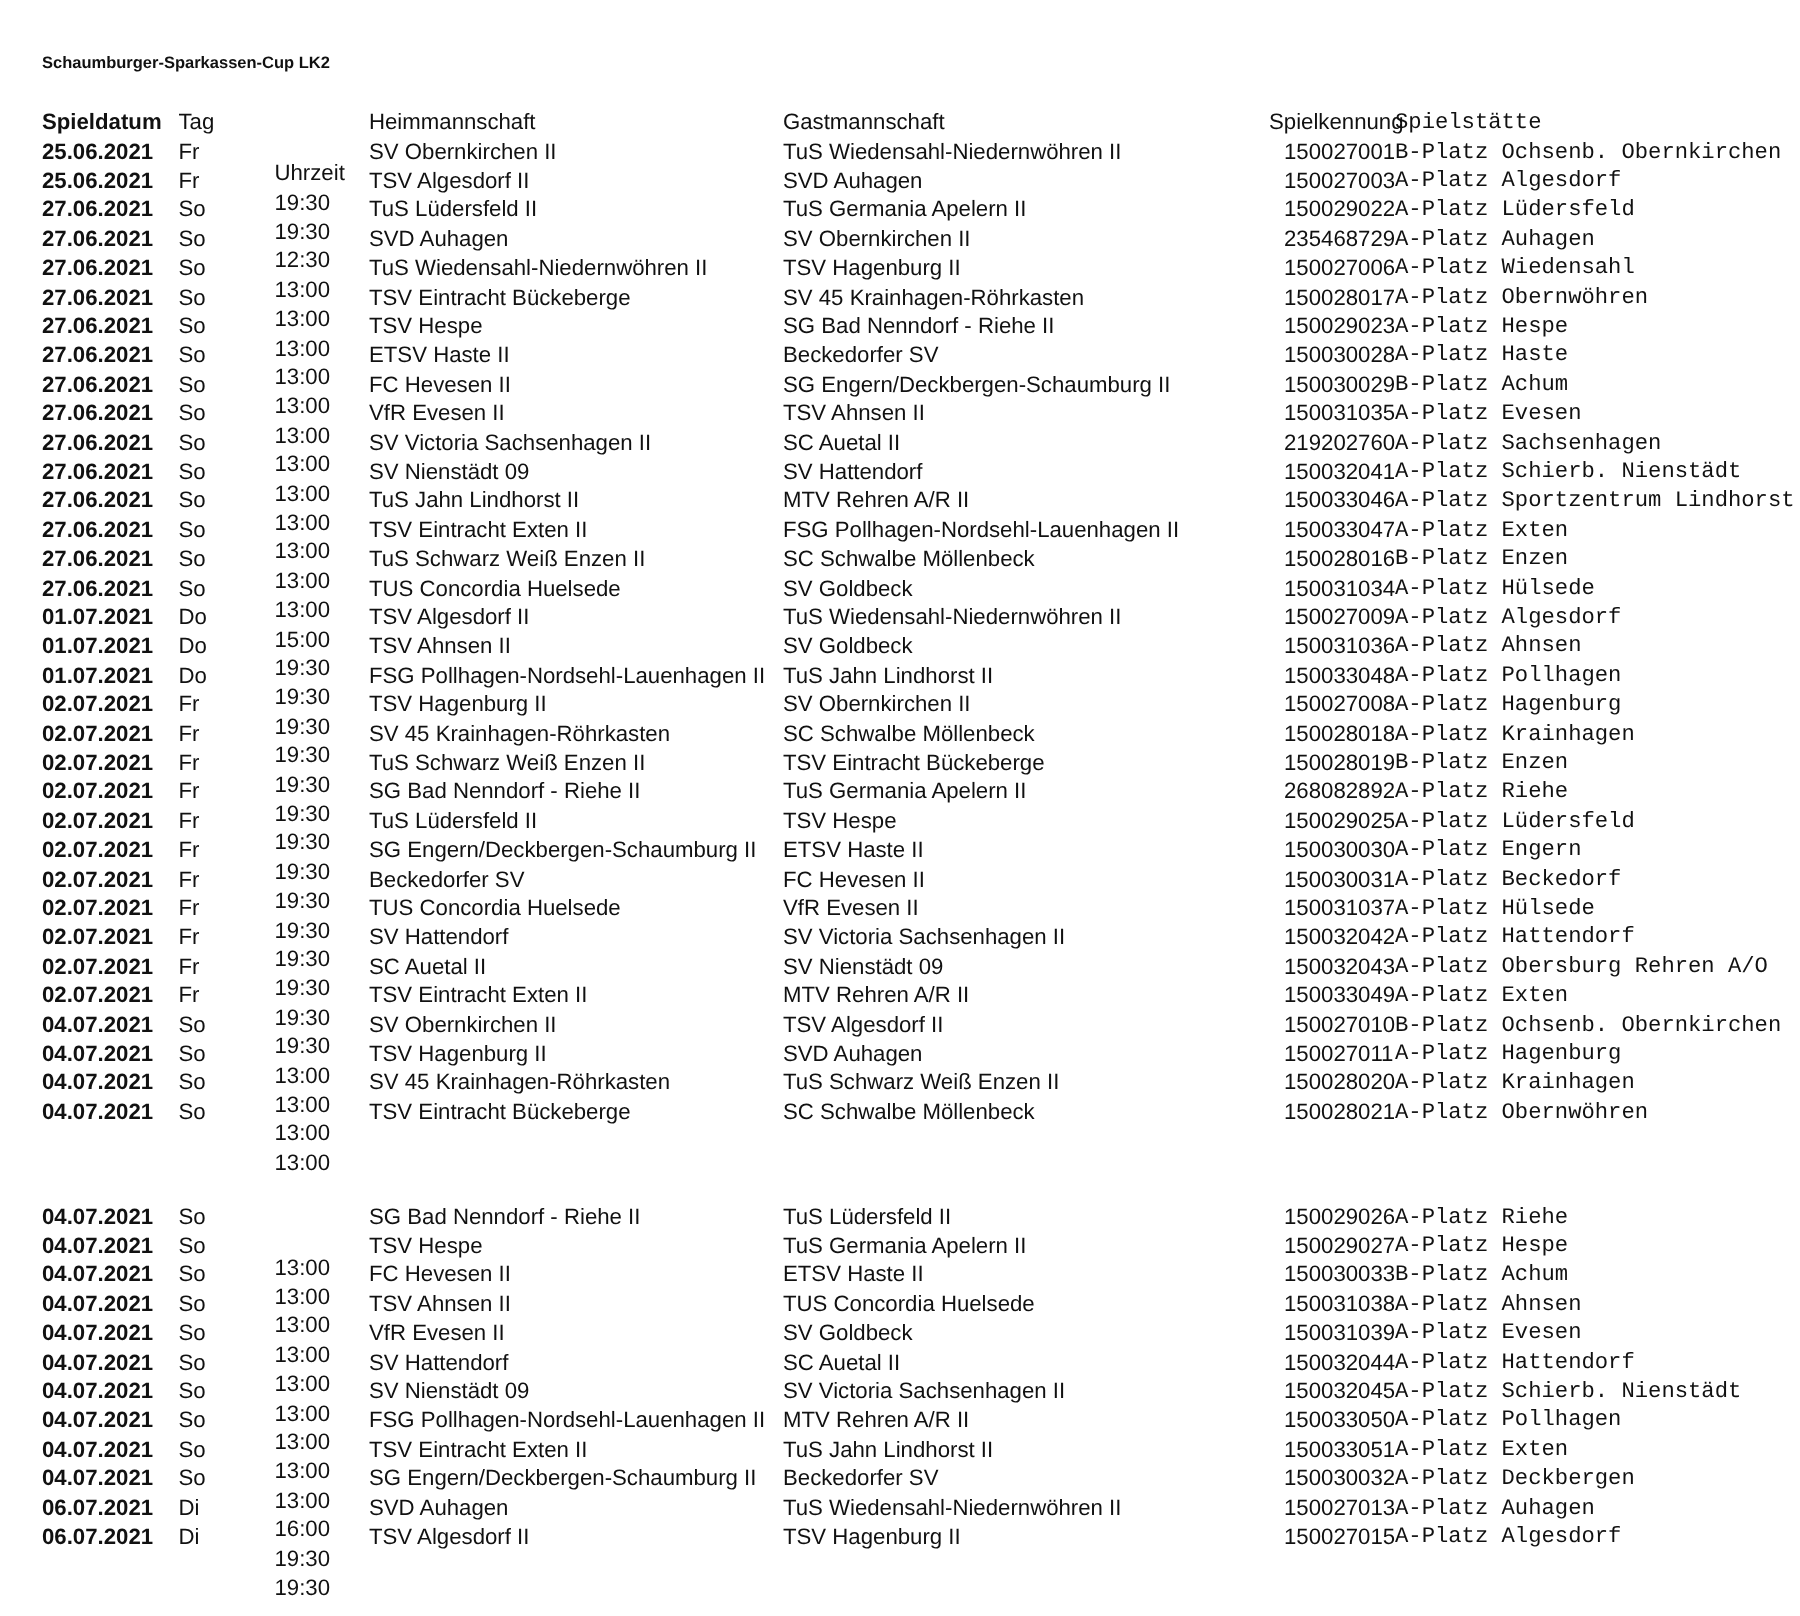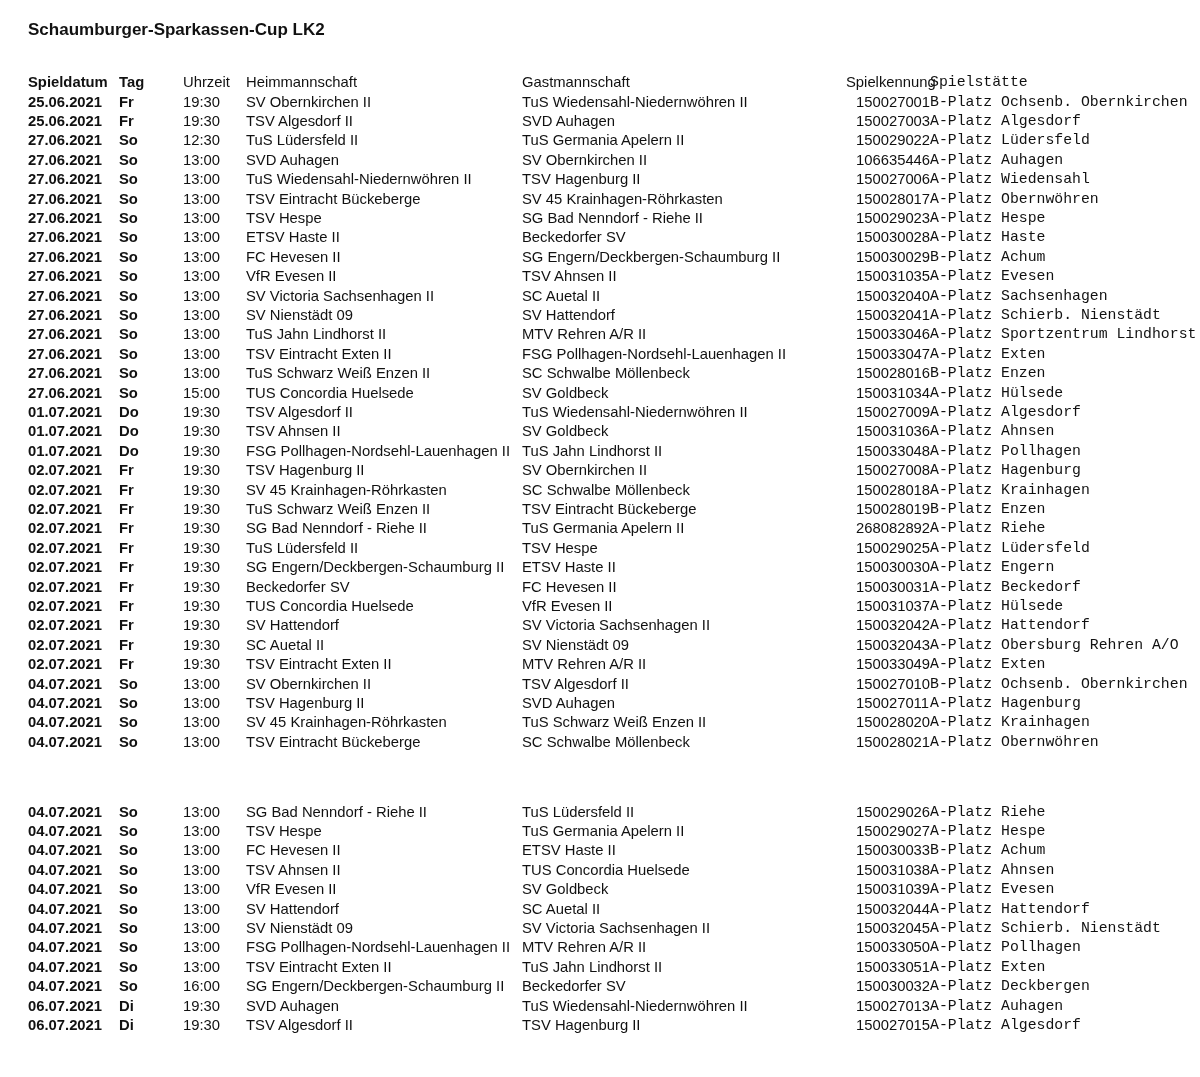--- a/index.html
+++ b/index.html
@@ -1,24 +1,24 @@
 <!DOCTYPE html>
 <html><head>
 <meta charset="utf-8">
 <style>
   html, body { margin: 0; padding: 0; background: #ffffff; }
   body { width: 1200px; height: 1077px; position: relative; overflow: hidden;
          font-family: "Liberation Sans", sans-serif; color: #111; }
-  .title { position: absolute; left: 28px; top: 20px; font-size: 17px; font-weight: bold; }
+  .title { position: absolute; left: 28px; top: 36px; font-size: 11px; font-weight: bold; }
   .table { position: absolute; left: 0; width: 1200px; }
   .row { position: absolute; left: 0; height: 19.4px; width: 1200px; font-size: 14.8px; line-height: 19.4px; white-space: nowrap; }
   .row span { position: absolute; top: 0; }
   .c-date { left: 28px; font-weight: bold; }
-  .c-tag { left: 119px; font-weight: bold; }
-  .c-time { left: 183px; }
+  .c-tag { left: 119px; }
+  .c-time { left: 183px; margin-top: 34px; }
   .c-home { left: 246px; }
   .c-guest { left: 506px; margin-left: 16px; }
   .c-id { left: 836px; margin-left: 20px; }
   .hdr .c-id { left: 826px; }
   .c-venue { left: 930px; font-family: Liberation Mono, monospace; }
 </style>
 </head>
 <body>
 
 <div class="title">Schaumburger-Sparkassen-Cup LK2</div>
@@ -60,21 +60,21 @@
       <span class="c-guest">TuS Germania Apelern II</span>
       <span class="c-id">150029022</span>
       <span class="c-venue">A-Platz Lüdersfeld</span>
     </div>
     <div class="row" style="top: 58.2px;">
       <span class="c-date">27.06.2021</span>
       <span class="c-tag">So</span>
       <span class="c-time">13:00</span>
       <span class="c-home">SVD Auhagen</span>
       <span class="c-guest">SV Obernkirchen II</span>
-      <span class="c-id">106635446</span>
+      <span class="c-id">235468729</span>
       <span class="c-venue">A-Platz Auhagen</span>
     </div>
     <div class="row" style="top: 77.6px;">
       <span class="c-date">27.06.2021</span>
       <span class="c-tag">So</span>
       <span class="c-time">13:00</span>
       <span class="c-home">TuS Wiedensahl-Niedernwöhren II</span>
       <span class="c-guest">TSV Hagenburg II</span>
       <span class="c-id">150027006</span>
       <span class="c-venue">A-Platz Wiedensahl</span>
@@ -123,21 +123,21 @@
       <span class="c-guest">TSV Ahnsen II</span>
       <span class="c-id">150031035</span>
       <span class="c-venue">A-Platz Evesen</span>
     </div>
     <div class="row" style="top: 194px;">
       <span class="c-date">27.06.2021</span>
       <span class="c-tag">So</span>
       <span class="c-time">13:00</span>
       <span class="c-home">SV Victoria Sachsenhagen II</span>
       <span class="c-guest">SC Auetal II</span>
-      <span class="c-id">150032040</span>
+      <span class="c-id">219202760</span>
       <span class="c-venue">A-Platz Sachsenhagen</span>
     </div>
     <div class="row" style="top: 213.4px;">
       <span class="c-date">27.06.2021</span>
       <span class="c-tag">So</span>
       <span class="c-time">13:00</span>
       <span class="c-home">SV Nienstädt 09</span>
       <span class="c-guest">SV Hattendorf</span>
       <span class="c-id">150032041</span>
       <span class="c-venue">A-Platz Schierb. Nienstädt</span>

